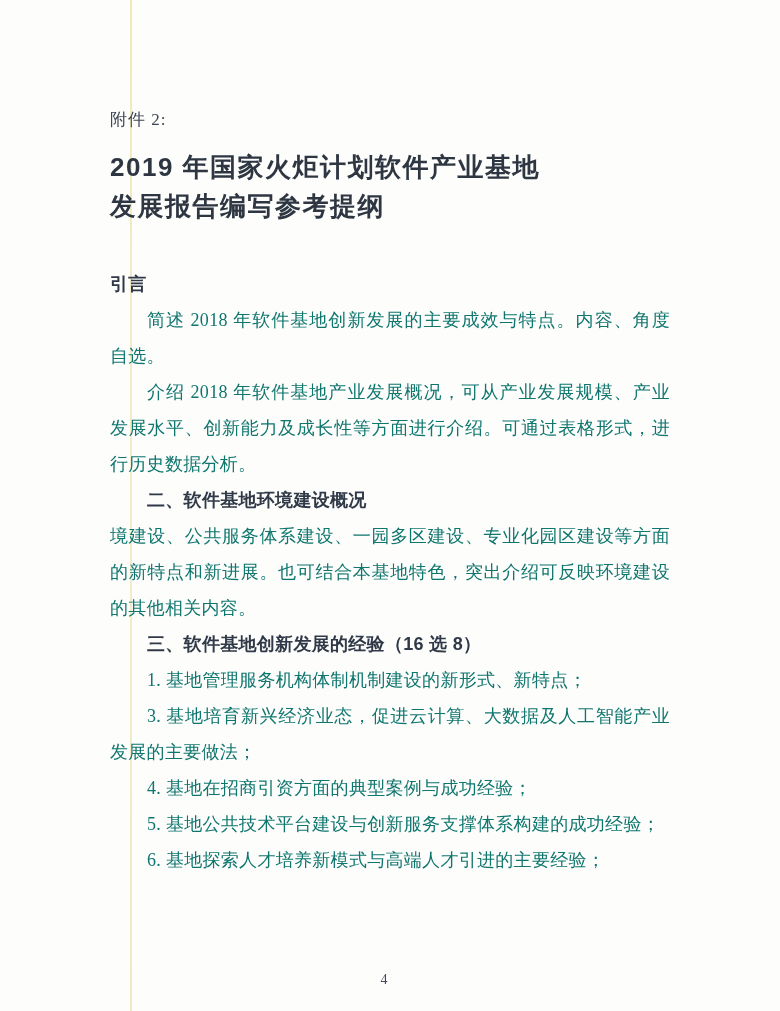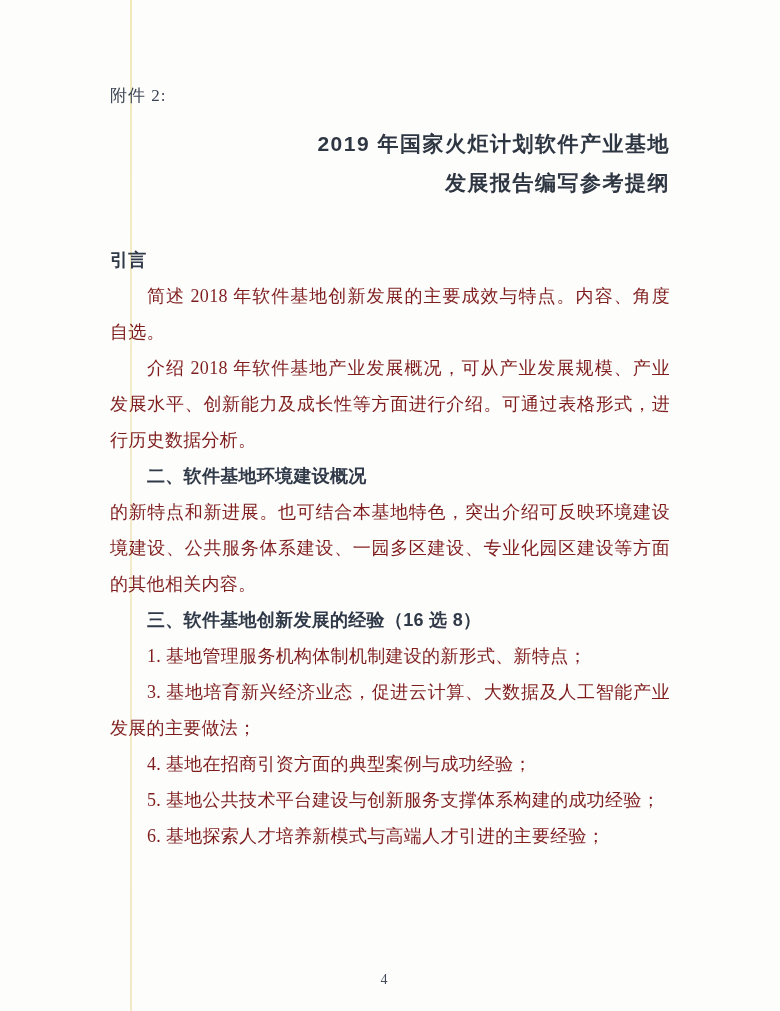--- a/index.html
+++ b/index.html
@@ -29,36 +29,37 @@
     position: absolute;
     left: 110px;
     top: 84px;
     width: 560px;
   }
   .attachment {
     font-size: 17px;
     line-height: 24px;
     color: #3d4655;
     letter-spacing: 1px;
+    margin-top: 24px;
   }
   .title {
     margin-top: 16px;
-    text-align: right;
+    text-align: left;
     font-family: "Liberation Sans", "DejaVu Sans", sans-serif;
     font-weight: 700;
     color: #2e3642;
-    font-size: 21px;
+    font-size: 26px;
     letter-spacing: 1.5px;
   }
   .title-line { line-height: 39px; }
   .body-lines { margin-top: 40px; }
   .line {
     font-size: 18px;
     line-height: 36px;
-    color: #7f1d1d;
+    color: #0f766e;
     letter-spacing: 0.3px;
   }
   .line.heading {
     font-family: "Liberation Sans", "DejaVu Sans", sans-serif;
     font-weight: 700;
     color: #303947;
   }
   .line.indent { text-indent: 37px; }
   .line.fill {
     text-align: justify;
@@ -90,22 +91,22 @@
     </div>
 
     <div class="body-lines">
       <div class="line heading">引言</div>
       <div class="line indent fill">简述 2018 年软件基地创新发展的主要成效与特点。内容、角度</div>
       <div class="line">自选。</div>
       <div class="line indent fill">介绍 2018 年软件基地产业发展概况，可从产业发展规模、产业</div>
       <div class="line fill">发展水平、创新能力及成长性等方面进行介绍。可通过表格形式，进</div>
       <div class="line">行历史数据分析。</div>
       <div class="line heading indent">二、软件基地环境建设概况</div>
+      <div class="line fill">境建设、公共服务体系建设、一园多区建设、专业化园区建设等方面</div>
       <div class="line fill">的新特点和新进展。也可结合本基地特色，突出介绍可反映环境建设</div>
-      <div class="line fill">境建设、公共服务体系建设、一园多区建设、专业化园区建设等方面</div>
       <div class="line">的其他相关内容。</div>
       <div class="line heading indent">三、软件基地创新发展的经验（16 选 8）</div>
       <div class="line indent">1. 基地管理服务机构体制机制建设的新形式、新特点；</div>
       <div class="line indent fill">3. 基地培育新兴经济业态，促进云计算、大数据及人工智能产业</div>
       <div class="line">发展的主要做法；</div>
       <div class="line indent">4. 基地在招商引资方面的典型案例与成功经验；</div>
       <div class="line indent">5. 基地公共技术平台建设与创新服务支撑体系构建的成功经验；</div>
       <div class="line indent">6. 基地探索人才培养新模式与高端人才引进的主要经验；</div>
     </div>
   </div>

